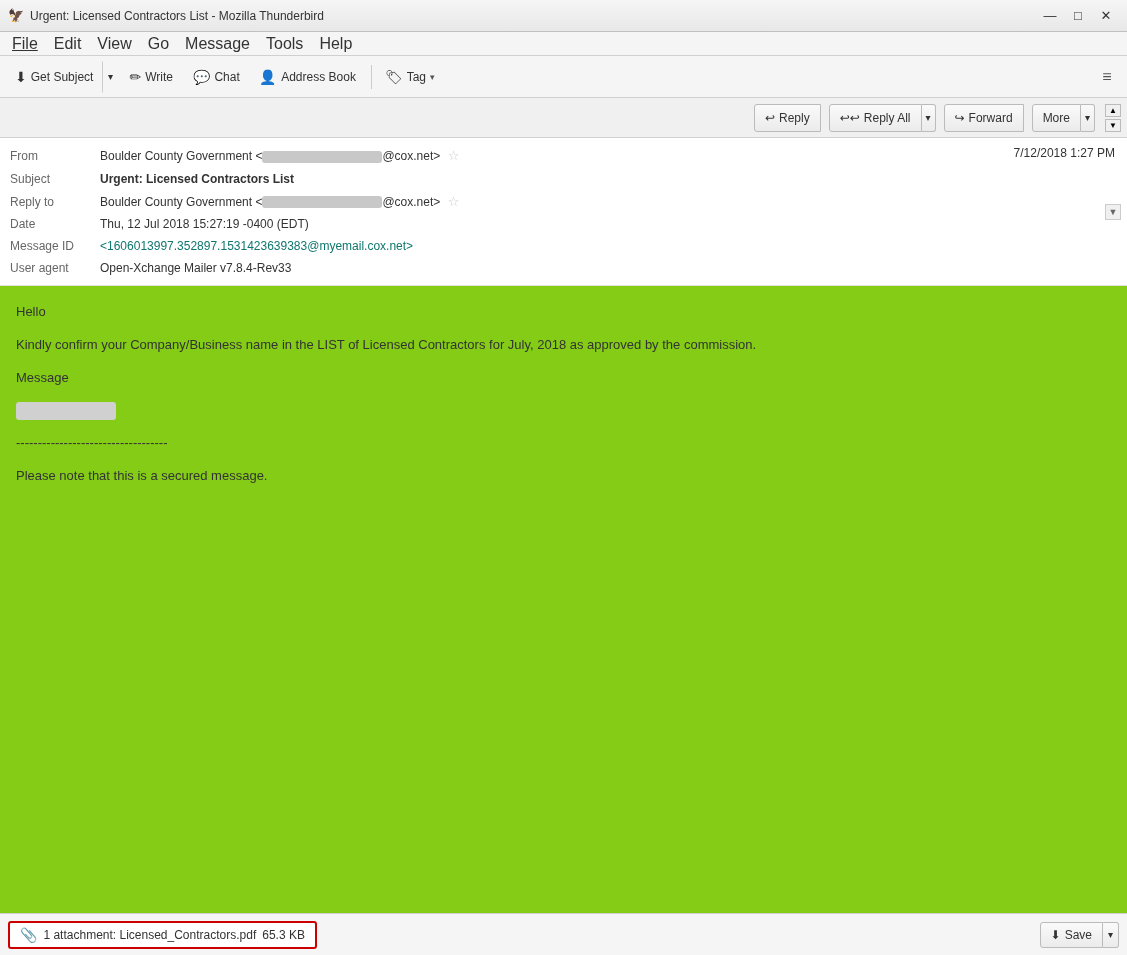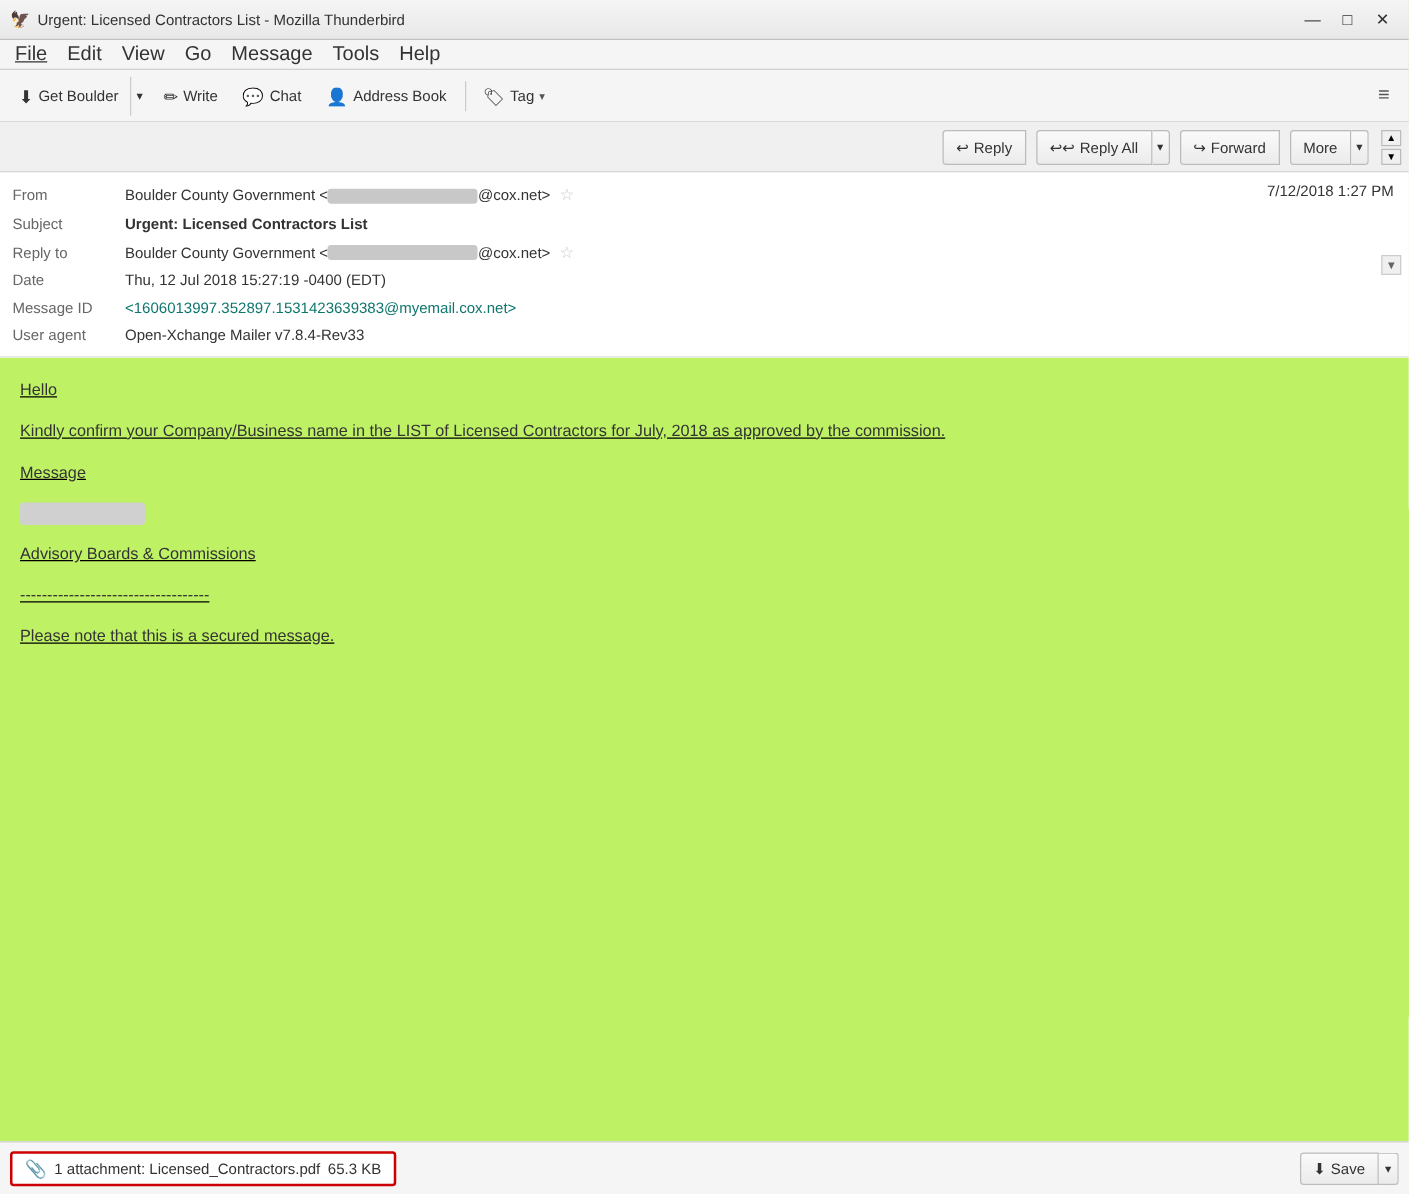--- a/index.html
+++ b/index.html
@@ -155,22 +155,21 @@
       position: absolute; right: 6px; top: 50%; transform: translateY(-50%);
       width: 16px; height: 16px;
       background: #f0f0f0; border: 1px solid #ccc;
       cursor: pointer; display: flex; align-items: center; justify-content: center;
       font-size: 9px; color: #666;
     }
     .email-body-wrapper {
       flex: 1;
       overflow-y: auto;
       overflow-x: hidden;
-      background: #bef264;
-      text-decoration: underline;
+      background: #84cc16;
     }
     .email-body {
       padding: 16px 16px;
       font-size: 13px;
       line-height: 1.6;
       color: #333;
     }
     .email-body p { margin-bottom: 12px; }
 
     
@@ -251,21 +250,21 @@
   <span class="menu-item">Go</span>
   <span class="menu-item">Message</span>
   <span class="menu-item">Tools</span>
   <span class="menu-item">Help</span>
 </div>
 
 <div class="toolbar">
   <div class="toolbar-group">
     <button class="toolbar-btn">
       <span class="toolbar-btn-icon">⬇</span>
-      <span>Get Boulder</span>
+      <span>Get Subject</span>
     </button>
     <button class="toolbar-dropdown-btn">▾</button>
   </div>
 
   <div class="toolbar-group">
     <button class="toolbar-btn">
       <span class="toolbar-btn-icon">✏</span>
       <span>Write</span>
     </button>
   </div>
@@ -377,21 +376,20 @@
   </div>
 
   <div class="email-body-wrapper">
     <div class="email-body">
       <p>Hello</p>
       <p>Kindly confirm your Company/Business name in the LIST of Licensed Contractors for July, 2018 as approved by the commission.</p>
       <p>Message</p>
       <p>
         <span class="redacted-img"></span>
       </p>
-      <p>Advisory Boards &amp; Commissions</p>
       <p>-----------------------------------</p>
       <p>Please note that this is a secured message.</p>
     </div>
   </div>
 
   <div class="attachment-bar">
     <div class="attachment-info">
       <span class="attach-icon">📎</span>
       <span>1 attachment: Licensed_Contractors.pdf</span>
       <span>65.3 KB</span>

